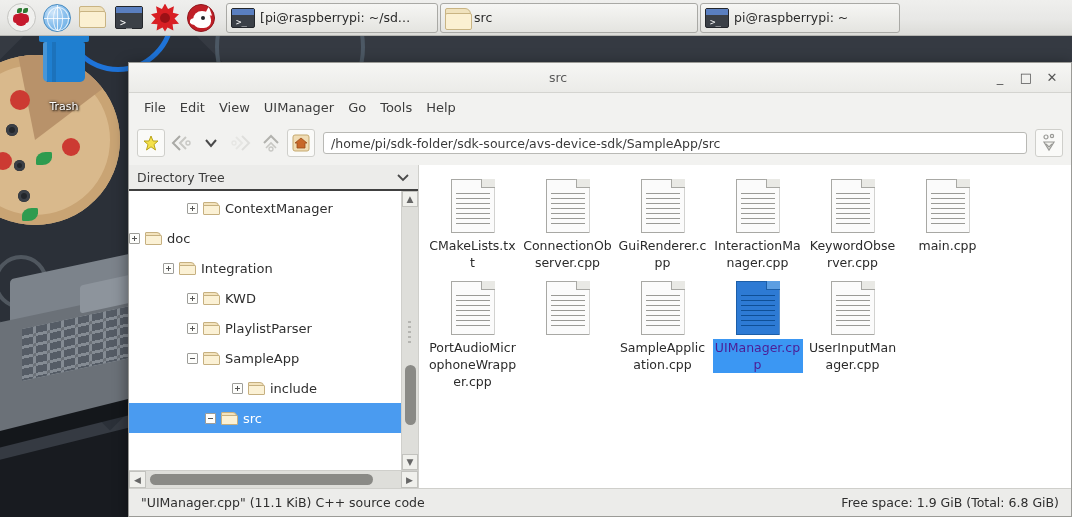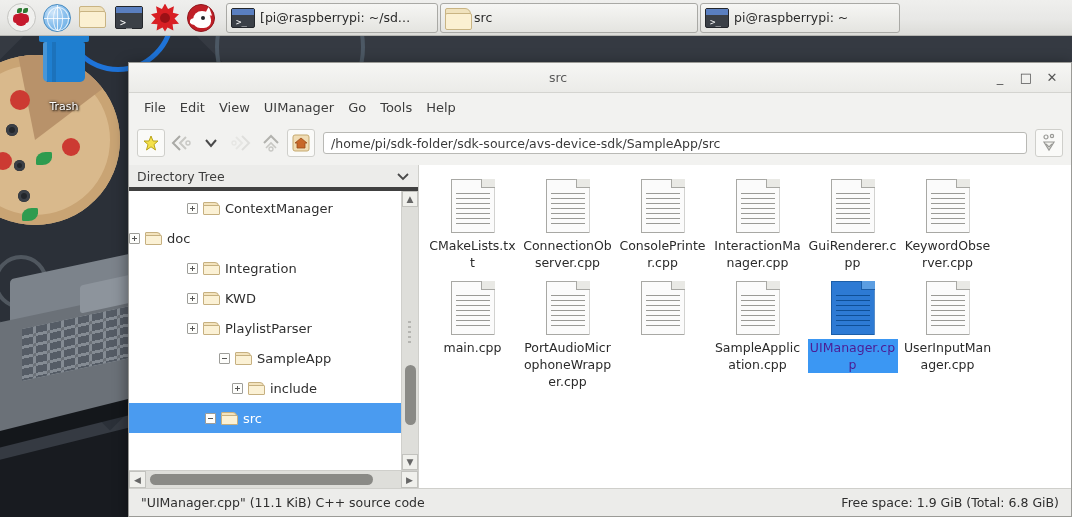--- a/index.html
+++ b/index.html
@@ -174,21 +174,21 @@
     display: flex; align-items: center; padding: 0 7px;
     font-size: 12.5px; color: #3b3b3b;
   }
 
   #fm-body { flex: 1; display: flex; min-height: 0; background:#f2f2f0; }
 
   
   #sidebar { width: 290px; display: flex; flex-direction: column; border-right:1px solid #cfcfcb; }
   #sidebar-header {
     height: 26px; display: flex; align-items: center; justify-content: space-between;
-    padding: 0 8px; background: #ececea; border-bottom: 4px solid #404040;
+    padding: 0 8px; background: #ececea; border-bottom: 2px solid #404040;
     font-size: 12.5px; color: #3d3d3d;
   }
   #tree-area { flex: 1; display: flex; min-height: 0; background:#ffffff; }
   #tree-list { flex: 1; overflow: hidden; position: relative; padding-top:2px; }
   .tree-row {
     height: 30px; display: flex; align-items: center; gap: 5px;
     font-size: 13px; color: #2f2f2f; cursor: pointer; padding-right: 4px;
   }
   .tree-row.selected { background: #4a9bf0; color: #ffffff; }
   .tree-row .expander {
@@ -451,45 +451,45 @@
             <span>ContextManager</span>
           </div>
           <div class="tree-row" style="">
             <span class="expander plus"></span>
             <span class="folder-ic">
                 <span class="fb"></span>
                 <span class="ff"></span>
               </span>
             <span>doc</span>
           </div>
+          <div class="tree-row" style="padding-left:34px">
+            <span class="expander plus"></span>
+            <span class="folder-ic">
+                <span class="fb"></span>
+                <span class="ff"></span>
+              </span>
+            <span>Integration</span>
+          </div>
           <div class="tree-row" style="padding-left:58px">
             <span class="expander plus"></span>
             <span class="folder-ic">
                 <span class="fb"></span>
                 <span class="ff"></span>
               </span>
-            <span>Integration</span>
+            <span>KWD</span>
           </div>
           <div class="tree-row" style="padding-left:58px">
             <span class="expander plus"></span>
             <span class="folder-ic">
                 <span class="fb"></span>
                 <span class="ff"></span>
               </span>
-            <span>KWD</span>
+            <span>PlaylistParser</span>
           </div>
           <div class="tree-row" style="padding-left:58px">
-            <span class="expander plus"></span>
-            <span class="folder-ic">
-                <span class="fb"></span>
-                <span class="ff"></span>
-              </span>
-            <span>PlaylistParser</span>
-          </div>
-          <div class="tree-row" style="padding-left:90px">
             <span class="expander"></span>
             <span class="folder-ic">
                 <span class="fb"></span>
                 <span class="ff"></span>
               </span>
             <span>SampleApp</span>
           </div>
           <div class="tree-row" style="padding-left:103px">
             <span class="expander plus"></span>
             <span class="folder-ic">
@@ -545,37 +545,29 @@
               <div class="fold"></div>
             </div>
           <div class="fname">ConnectionObserver.cpp</div>
         </div>
         <div class="file-item">
           <div class="doc-ic">
               <div class="page"></div>
               <div class="lines"></div>
               <div class="fold"></div>
             </div>
-          <div class="fname">ConsolePrinter.cpp</div>
+          <div class="fname">GuiRenderer.cpp</div>
         </div>
         <div class="file-item">
           <div class="doc-ic">
               <div class="page"></div>
               <div class="lines"></div>
               <div class="fold"></div>
             </div>
           <div class="fname">InteractionManager.cpp</div>
-        </div>
-        <div class="file-item">
-          <div class="doc-ic">
-              <div class="page"></div>
-              <div class="lines"></div>
-              <div class="fold"></div>
-            </div>
-          <div class="fname">GuiRenderer.cpp</div>
         </div>
         <div class="file-item">
           <div class="doc-ic">
               <div class="page"></div>
               <div class="lines"></div>
               <div class="fold"></div>
             </div>
           <div class="fname">KeywordObserver.cpp</div>
         </div>
 

